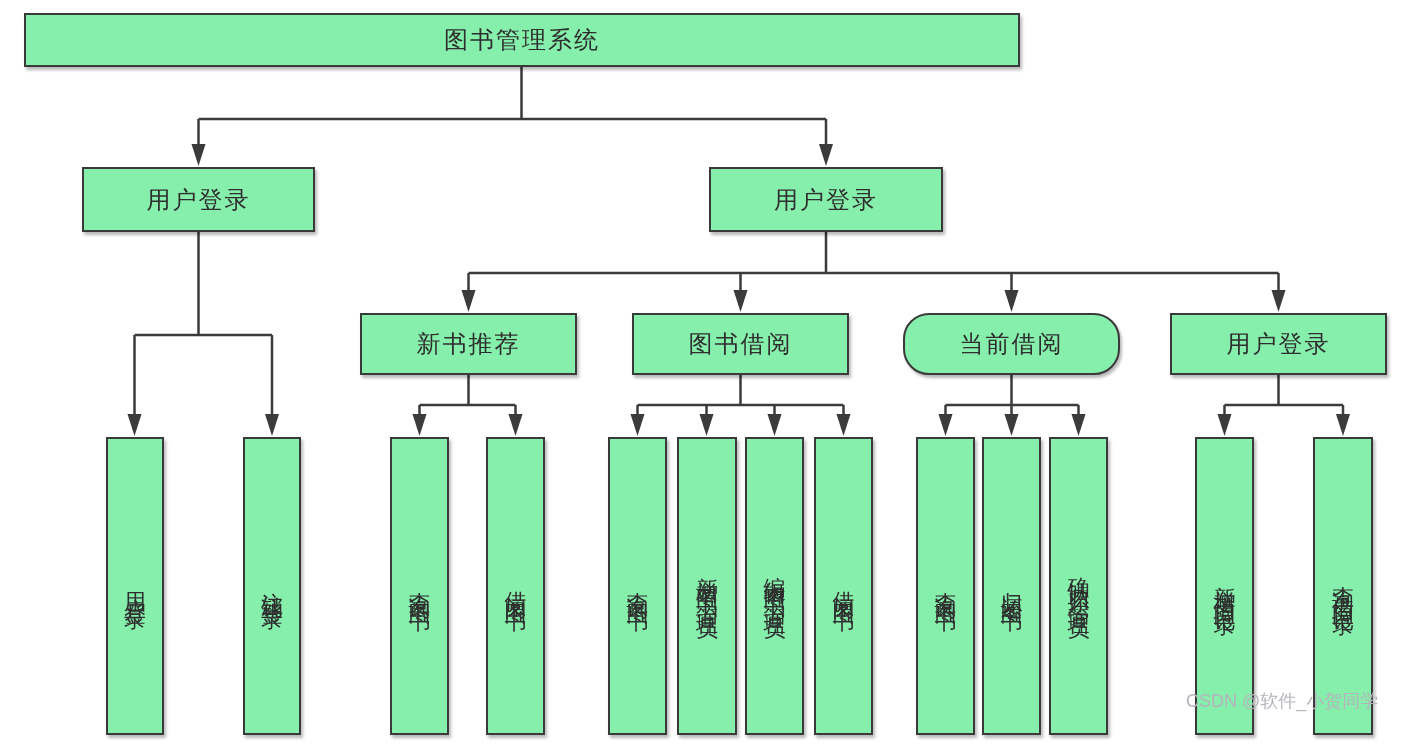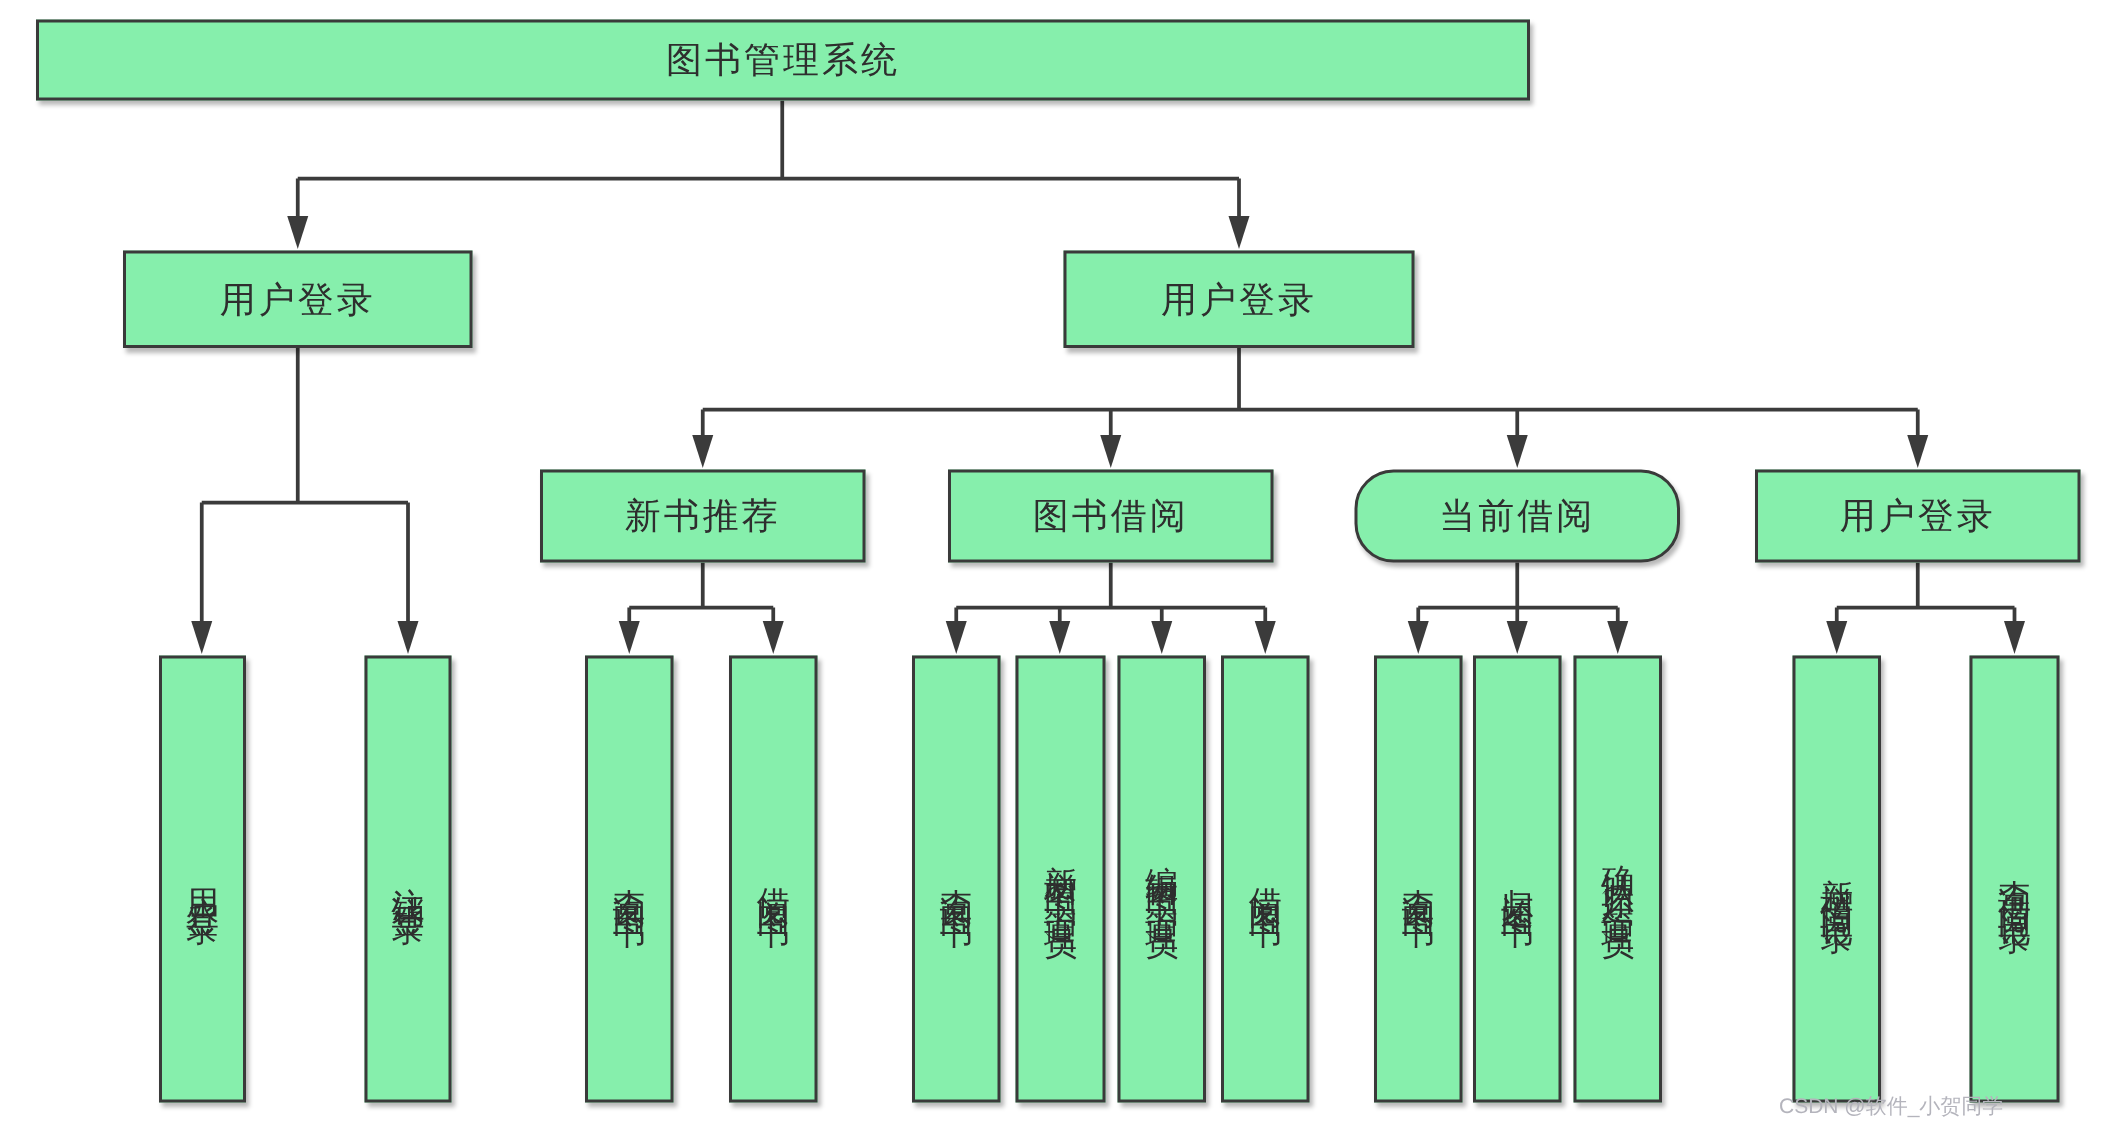--- a/index.html
+++ b/index.html
@@ -53,22 +53,22 @@
   .vnode .vtext {
     writing-mode: vertical-rl;
     font-size: 22px;
     letter-spacing: 6px;
     line-height: 1;
     white-space: nowrap;
   }
   .watermark {
     position: absolute;
     left: 1186px;
-    top: 729px;
-    font-size: 14px;
+    top: 689px;
+    font-size: 18px;
     color: var(--watermark_text_color);
     white-space: nowrap;
     z-index: 5;
     pointer-events: none;
   }
 </style>
 </head>
 <body>
 
 <div class="stage">

